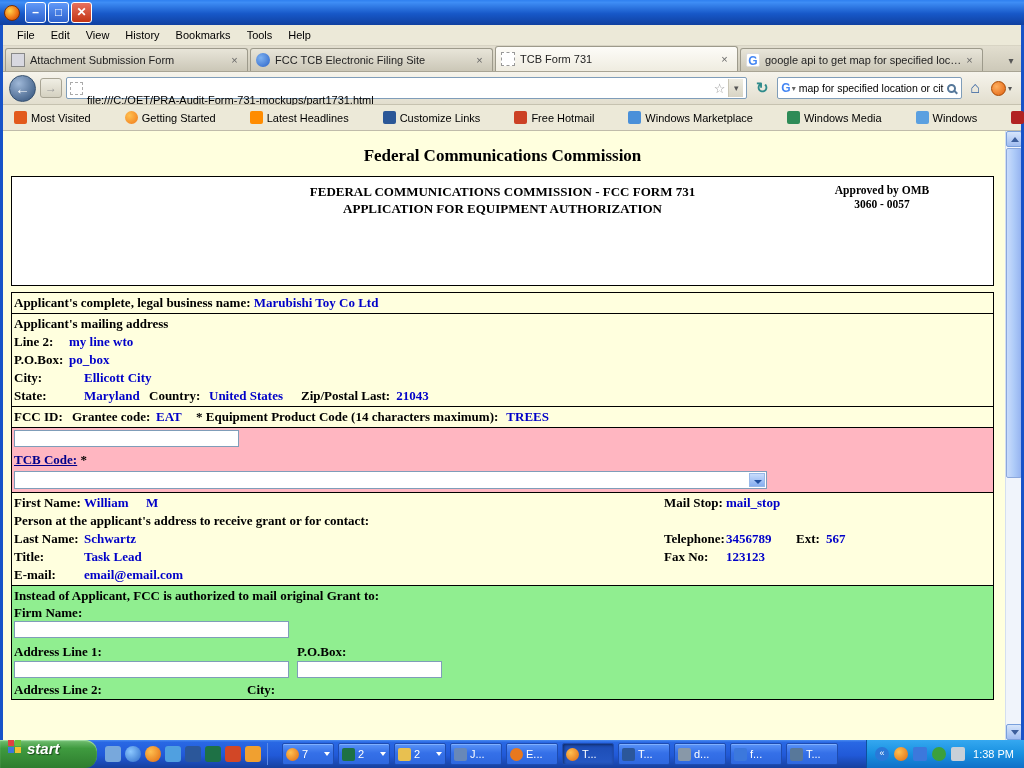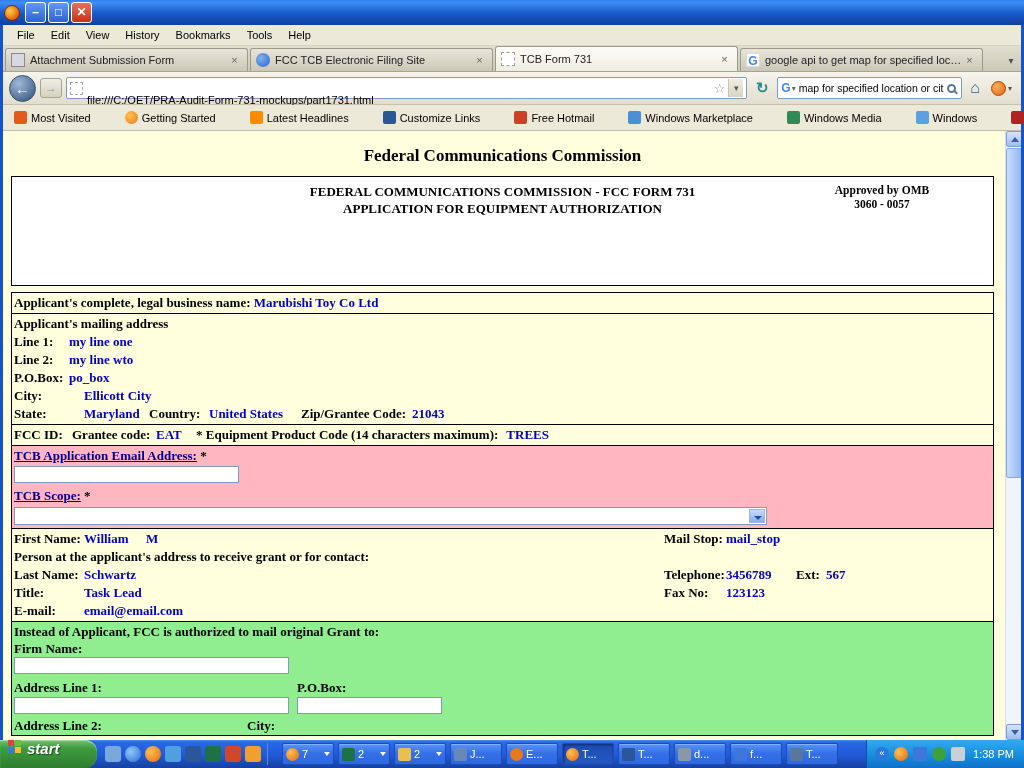--- a/index.html
+++ b/index.html
@@ -297,43 +297,38 @@
 
           <div class="sec">
             <div class="frow">
               <b>Applicant's complete, legal business name:</b>
               <span class="val">Marubishi Toy Co Ltd</span>
             </div>
           </div>
 
           <div class="sec">
             <div class="frow"><b>Applicant's mailing address</b></div>
-            <div class="frow"><span class="lw55">Line 1:</span><span class="val">my line one</span></div>
             <div class="frow"><span class="lw55">Line 2:</span><span class="val">my line wto</span></div>
             <div class="frow"><span class="lw55">P.O.Box:</span><span class="val">po_box</span></div>
             <div class="frow"><span class="lw70">City:</span><span class="val">Ellicott City</span></div>
             <div class="frow">
-              <span class="lw70">State:</span><span class="val iw" style="width:65px">Maryland</span><b class="iw" style="width:60px">Country:</b><span class="val iw" style="width:92px">United States</span><b style="margin-right:6px">Zip/Grantee Code:</b><span class="val">21043</span>
+              <span class="lw70">State:</span><span class="val iw" style="width:65px">Maryland</span><b class="iw" style="width:60px">Country:</b><span class="val iw" style="width:92px">United States</span><b style="margin-right:6px">Zip/Postal Last:</b><span class="val">21043</span>
             </div>
           </div>
 
           <div class="sec">
             <div class="frow">
               <b class="iw" style="width:58px">FCC ID:</b><b class="iw" style="width:84px">Grantee code:</b><span class="val iw" style="width:40px">EAT</span><b style="margin-right:8px">* Equipment Product Code (14 characters maximum):</b><span class="val">TREES</span>
             </div>
           </div>
 
           <div class="sec pink">
-            <div class="frow">
-              <span class="tcb-link">TCB Application Email Address:</span>
-              <span class="req">*</span>
-            </div>
             <input class="txt" style="width: 225px; margin: 1px 0px 4px;">
             <div class="frow">
-              <span class="tcb-link">TCB Scope:</span>
+              <span class="tcb-link">TCB Code:</span>
               <span class="req">*</span>
             </div>
             <div class="fake-select">
               <span class="dd-btn"></span>
             </div>
           </div>
 
           <div class="sec">
             <div class="frow">
               <span class="lw70">First Name:</span><span class="val iw" style="width:62px">William</span><span class="val">M</span>

